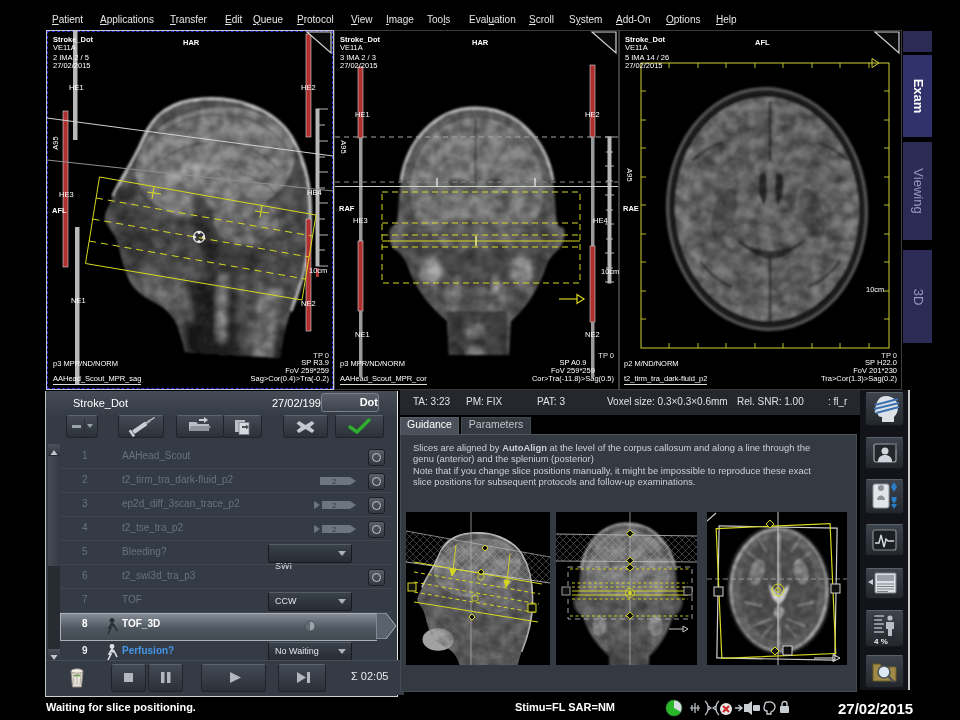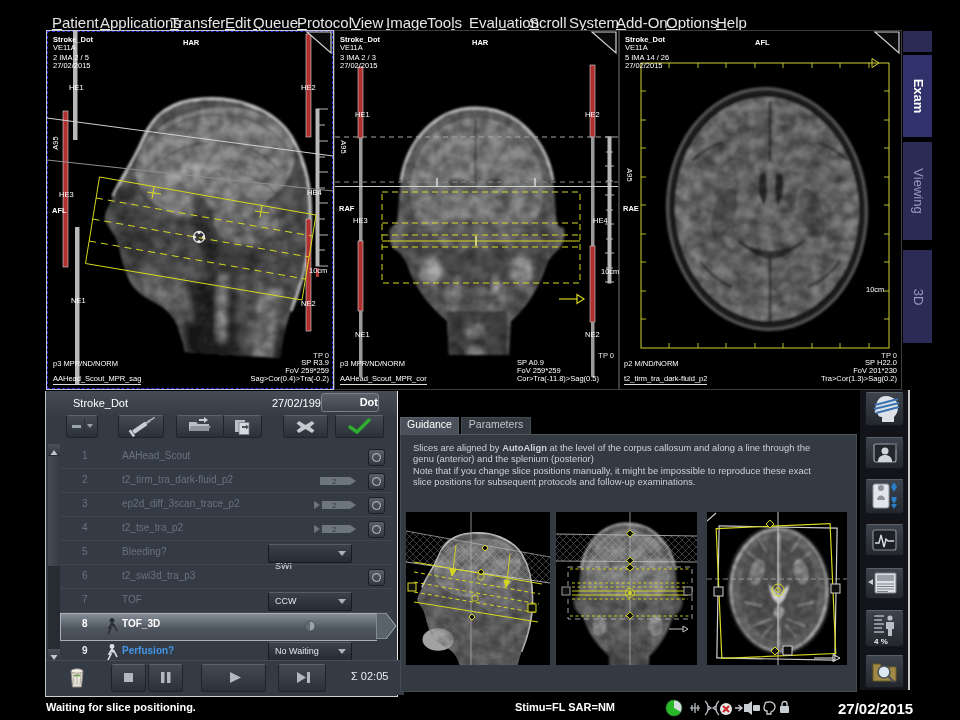--- a/index.html
+++ b/index.html
@@ -1,20 +1,20 @@
 <!DOCTYPE html>
 <html><head>
 <meta charset="utf-8">
 <style>
 html,body{margin:0;padding:0;background:#000;}
 #screen{position:relative;width:960px;height:720px;background:#000;overflow:hidden;
   font-family:"Liberation Sans",sans-serif;}
 .abs{position:absolute;}
 #menubar{position:absolute;left:0;top:12px;width:960px;height:18px;background:#000;color:#e6e6e6;
-  font-size:15px;}
+  font-size:10px;}
 #menubar span{position:absolute;top:2px;}
 #menubar u{text-decoration:underline;}
 
 .vp{position:absolute;top:30px;height:358px;background:#000;}
 #vp1{left:46px;width:286px;border:1px solid #c8c8c8;}
 #vp1 .bluedash{position:absolute;left:0;top:0;right:0;bottom:0;border:1px dashed #2a2ae0;}
 #vp2{left:334px;width:283px;border:1px solid #3c3c3c;}
 #vp3{left:619px;width:281px;border:1px solid #3c3c3c;}
 .vp svg{position:absolute;left:0;top:0;}
 .vtxt{position:absolute;color:#fff;font-size:7.5px;line-height:8px;white-space:nowrap;}
@@ -291,21 +291,21 @@
   <div class="vtxt" style="left:18px;top:186px">HE3</div>
   <div class="vtxt" style="left:258px;top:186px">HE4</div>
   <div class="vtxt" style="left:4px;top:174px"><b>RAF</b></div>
   <div class="vtxt" style="left:20px;top:300px">NE1</div>
   <div class="vtxt" style="left:250px;top:300px">NE2</div>
   <div class="vtxt" style="left:266px;top:237px">10cm</div>
   <div class="vtxt" style="left:1px;top:112px;transform:rotate(90deg)">A95</div>
   <div class="vtxt" style="left:5px;top:329px">p3 MPR/ND/NORM</div>
   <div class="vtxt" style="left:5px;top:344px;border-bottom:1px solid #ddd;padding-bottom:1px">AAHead_Scout_MPR_cor</div>
   <div class="vtxt" style="right:4px;top:321px;text-align:right;color:#e8e8e8">TP 0</div>
-  <div class="vtxt" style="right:19px;top:328px;text-align:left">SP A0.9<br>FoV 259*259<br>Cor&gt;Tra(-11.8)&gt;Sag(0.5)</div>
+  <div class="vtxt" style="right:4px;top:328px;text-align:center">SP A0.9<br>FoV 259*259<br>Cor&gt;Tra(-11.8)&gt;Sag(0.5)</div>
 </div>
 
 <div class="vp" id="vp3">
   <svg width="281" height="358" viewBox="0 0 281 358">
     <defs>
       <clipPath id="axclip">
             <ellipse cx="147" cy="178" rx="94" ry="115" transform="rotate(-3 147 178)"></ellipse>
           </clipPath>
       <filter id="noise3" x="0" y="0" width="100%" height="100%">
         <feTurbulence type="fractalNoise" baseFrequency="0.16 0.16" numOctaves="3" seed="4"></feTurbulence>
@@ -575,20 +575,28 @@
             <path d="M28,7 L39,12.5 L28,18 Z" fill="#b2b8c0"></path>
           </svg></div>
     <div class="pbtn" style="left:232px;top:3px;width:46px;height:26px;"><svg width="46" height="26">
             <path d="M18,7 L27,12.5 L18,18 Z" fill="#b2b8c0"></path>
             <rect x="28" y="7" width="3" height="11" fill="#b2b8c0"></rect>
           </svg></div>
     <span class="abs" style="left:305px;top:9px;color:#e8ecf0;font-size:11px;font-weight:normal;">Σ 02:05</span>
   </div>
 </div>
 
+<div id="infobar">
+  <span class="abs" style="left:13px;top:6px">TA: 3:23</span>
+  <span class="abs" style="left:66px;top:6px">PM: FIX</span>
+  <span class="abs" style="left:137px;top:6px">PAT: 3</span>
+  <span class="abs" style="left:207px;top:6px">Voxel size: 0.3×0.3×0.6mm</span>
+  <span class="abs" style="left:337px;top:6px">Rel. SNR: 1.00</span>
+  <span class="abs" style="left:428px;top:6px">: fl_r</span>
+</div>
 
 <div class="gtab" style="left:400px;width:57px;background:#4a515a;color:#fff;border:1px solid #5a6068;border-bottom:none;">Guidance</div>
 <div class="gtab" style="left:461px;width:68px;background:#343a41;border:1px solid #44494f;border-bottom:none;">Parameters</div>
 
 <div id="guid">
   <div id="gtext">Slices are aligned by <b>AutoAlign</b> at the level of the corpus callosum and along a line through the<br>genu (anterior) and the splenium (posterior)<br>Note that if you change slice positions manually, it might be impossible to reproduce these exact<br>slice positions for subsequent protocols and follow-up examinations.</div>
   <div class="thumb" style="left:5px;width:144px">
   <svg width="144" height="153" viewBox="0 0 144 153">
     <defs>
       <pattern id="hatch" width="7" height="7" patternUnits="userSpaceOnUse">

